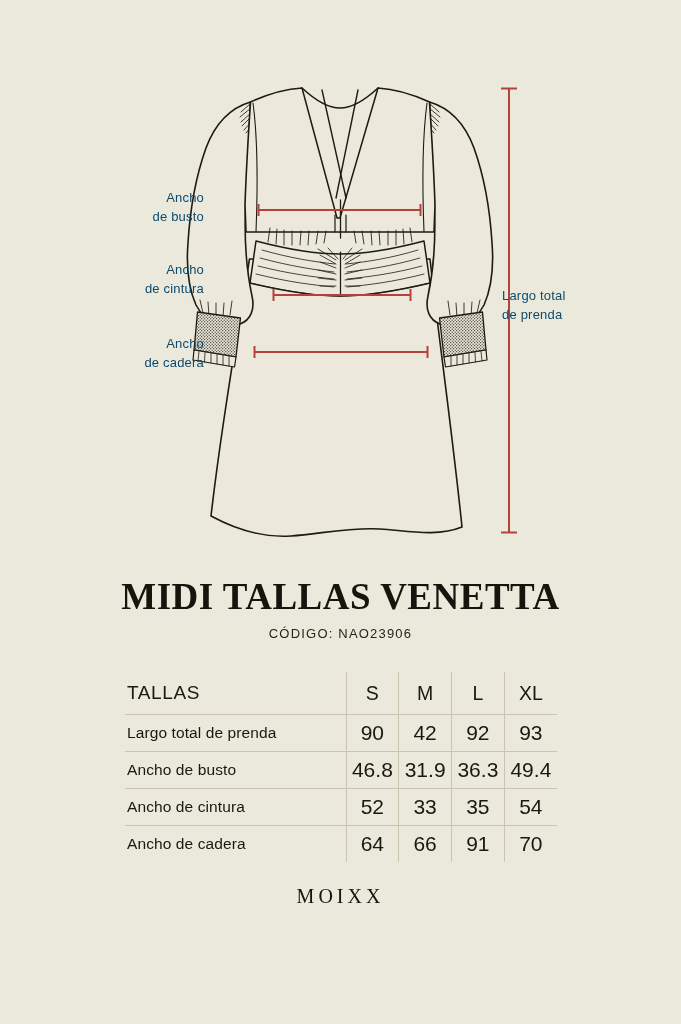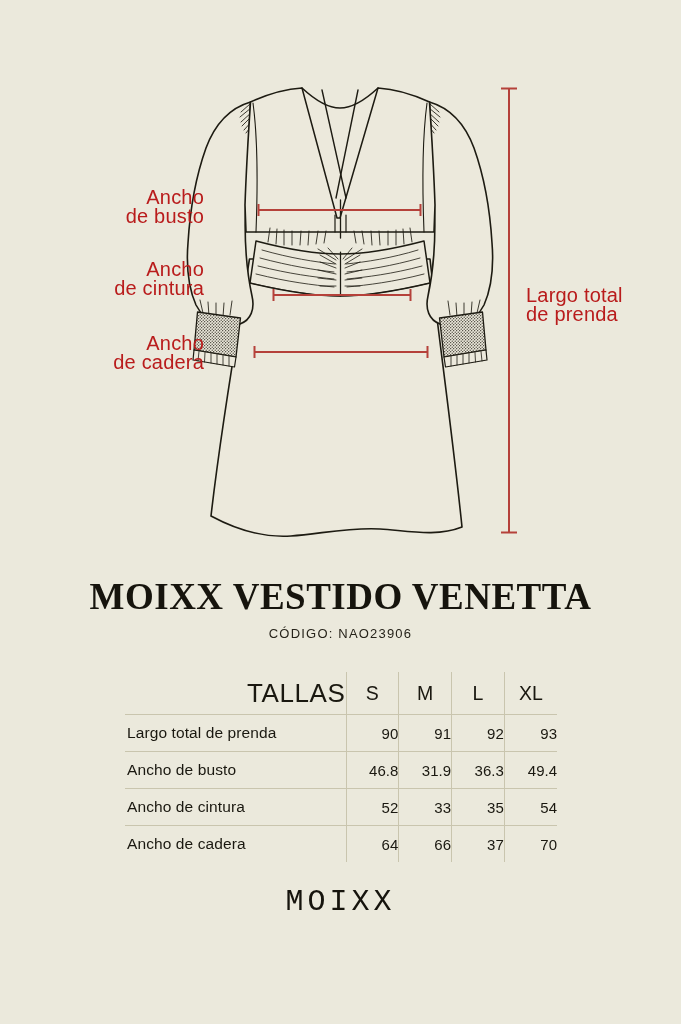--- a/index.html
+++ b/index.html
@@ -30,33 +30,33 @@
     width: 681px;
     height: 560px;
   }
   #illustration svg {
     display: block;
   }
 
   .meas-label {
     position: absolute;
     font-family: "Liberation Sans", sans-serif;
-    font-size: 20px;
+    font-size: 13px;
     line-height: 19px;
-    color: #b91c1c;
+    color: #0c4a6e;
     letter-spacing: 0.2px;
     white-space: pre-line;
   }
   .meas-label.right-al { text-align: right; }
   .meas-label.left-al  { text-align: left; }
 
   #lbl-busto   { right: 477px; top: 188px; }
   #lbl-cintura { right: 477px; top: 260px; }
   #lbl-cadera  { right: 477px; top: 334px; }
-  #lbl-largo   { left: 526px;  top: 286px; }
+  #lbl-largo   { left: 502px;  top: 286px; }
 
   
   #title-block {
     position: absolute;
     left: 0;
     top: 578px;
     width: 681px;
     text-align: center;
   }
   #product-title {
@@ -100,23 +100,23 @@
   col.c-size  { width: 52.75px; }
 
   .hdr-row th {
     height: 42px;
     vertical-align: middle;
     border-bottom: 1px solid #c9c5ae;
   }
   .hdr-label {
     font-family: "Liberation Sans", sans-serif;
     font-weight: bold;
-    font-size: 26px;
+    font-size: 19px;
     letter-spacing: 0.6px;
-    text-align: right;
+    text-align: left;
     padding-left: 2px !important;
   }
   .hdr-size {
     font-family: "Liberation Sans", sans-serif;
     font-weight: bold;
     font-size: 19.5px;
     text-align: center;
     border-left: 1px solid #c9c5ae;
   }
 
@@ -130,35 +130,35 @@
   }
   .cell-label {
     font-family: "Liberation Sans", sans-serif;
     font-size: 15.5px;
     text-align: left;
     padding-left: 2px !important;
     letter-spacing: 0.1px;
   }
   .cell-val {
     font-family: "Liberation Sans", sans-serif;
-    font-size: 15px;
-    text-align: right;
+    font-size: 21px;
+    text-align: center;
     border-left: 1px solid #c9c5ae;
     margin-left: 36px;
   }
 
   
   #brand {
     position: absolute;
     left: 0;
     top: 885px;
     width: 681px;
     text-align: center;
-    font-family: Liberation Mono, monospace;
-    font-size: 30px;
+    font-family: Liberation Serif, serif;
+    font-size: 20px;
     letter-spacing: 4px;
     color: #16140d;
   }
 </style>
 </head>
 <body>
 
 <div id="page">
 
   <div id="illustration">
@@ -359,21 +359,21 @@
 de busto</div>
     <div class="meas-label right-al" id="lbl-cintura">Ancho
 de cintura</div>
     <div class="meas-label right-al" id="lbl-cadera">Ancho
 de cadera</div>
     <div class="meas-label left-al" id="lbl-largo">Largo total
 de prenda</div>
   </div>
 
   <div id="title-block">
-    <h1 id="product-title">MOIXX VESTIDO VENETTA</h1>
+    <h1 id="product-title">MIDI TALLAS VENETTA</h1>
     <div id="product-code">CÓDIGO: NAO23906</div>
   </div>
 
   <div id="size-table-wrap">
     <table id="size-table">
       <colgroup>
         <col class="c-label">
         <col class="c-size">
           <col class="c-size">
           <col class="c-size">
@@ -385,21 +385,21 @@
           <th class="hdr-size">S</th>
           <th class="hdr-size">M</th>
           <th class="hdr-size">L</th>
           <th class="hdr-size">XL</th>
         </tr>
       </thead>
       <tbody>
         <tr class="data-row">
           <td class="cell-label">Largo total de prenda</td>
           <td class="cell-val">90</td>
-          <td class="cell-val">91</td>
+          <td class="cell-val">42</td>
           <td class="cell-val">92</td>
           <td class="cell-val">93</td>
         </tr>
         <tr class="data-row">
           <td class="cell-label">Ancho de busto</td>
           <td class="cell-val">46.8</td>
           <td class="cell-val">31.9</td>
           <td class="cell-val">36.3</td>
           <td class="cell-val">49.4</td>
         </tr>
@@ -407,21 +407,21 @@
           <td class="cell-label">Ancho de cintura</td>
           <td class="cell-val">52</td>
           <td class="cell-val">33</td>
           <td class="cell-val">35</td>
           <td class="cell-val">54</td>
         </tr>
         <tr class="data-row">
           <td class="cell-label">Ancho de cadera</td>
           <td class="cell-val">64</td>
           <td class="cell-val">66</td>
-          <td class="cell-val">37</td>
+          <td class="cell-val">91</td>
           <td class="cell-val">70</td>
         </tr>
       </tbody>
     </table>
   </div>
 
   <div id="brand">MOIXX</div>
 
 </div>
 

